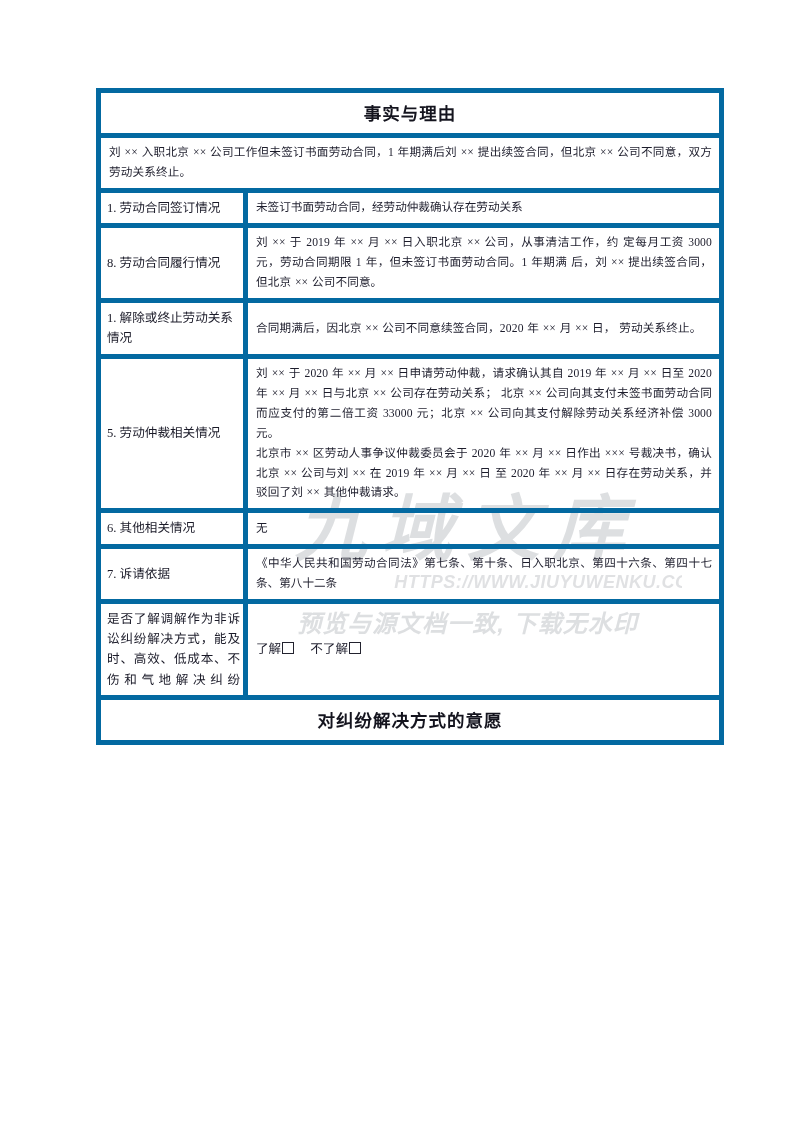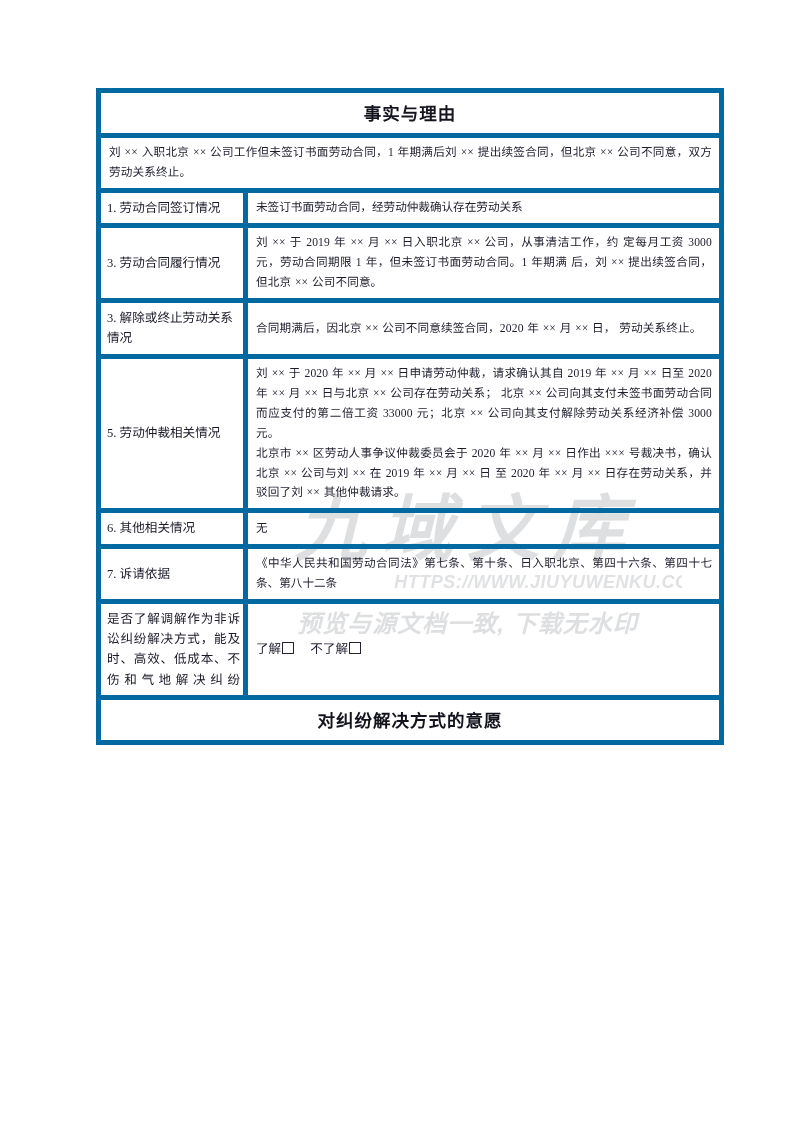--- a/index.html
+++ b/index.html
@@ -171,26 +171,26 @@
     <tr>
       <td colspan="2" class="val spread para-loose">刘 ×× 入职北京 ×× 公司工作但未签订书面劳动合同，1 年期满后刘 ×× 提出续签合同，但北京 ×× 公司不同意，双方劳动关系终止。</td>
     </tr>
 
     <tr>
       <td class="lbl">1. 劳动合同签订情况</td>
       <td class="val">未签订书面劳动合同，经劳动仲裁确认存在劳动关系</td>
     </tr>
 
     <tr>
-      <td class="lbl">3. 劳动合同履行情况</td>
+      <td class="lbl">8. 劳动合同履行情况</td>
       <td class="val spread para-loose">刘 ×× 于 2019 年 ×× 月 ×× 日入职北京 ×× 公司，从事清洁工作，约 定每月工资 3000 元，劳动合同期限 1 年，但未签订书面劳动合同。1 年期满 后，刘 ×× 提出续签合同，但北京 ×× 公司不同意。</td>
     </tr>
 
     <tr>
-      <td class="lbl">3. 解除或终止劳动关系情况</td>
+      <td class="lbl">1. 解除或终止劳动关系情况</td>
       <td class="val spread para-loose">合同期满后，因北京 ×× 公司不同意续签合同，2020 年 ×× 月 ×× 日， 劳动关系终止。</td>
     </tr>
 
 
     <tr>
       <td class="lbl">5. 劳动仲裁相关情况</td>
       <td class="val spread para-loose">
         <p>刘 ×× 于 2020 年 ×× 月 ×× 日申请劳动仲裁，请求确认其自 2019 年 ×× 月 ×× 日至 2020 年 ×× 月 ×× 日与北京 ×× 公司存在劳动关系； 北京 ×× 公司向其支付未签书面劳动合同而应支付的第二倍工资 33000 元；北京 ×× 公司向其支付解除劳动关系经济补偿 3000 元。</p>
         <p>北京市 ×× 区劳动人事争议仲裁委员会于 2020 年 ×× 月 ×× 日作出 ××× 号裁决书，确认北京 ×× 公司与刘 ×× 在 2019 年 ×× 月 ×× 日 至 2020 年 ×× 月 ×× 日存在劳动关系，并驳回了刘 ×× 其他仲裁请求。</p>
       </td>

